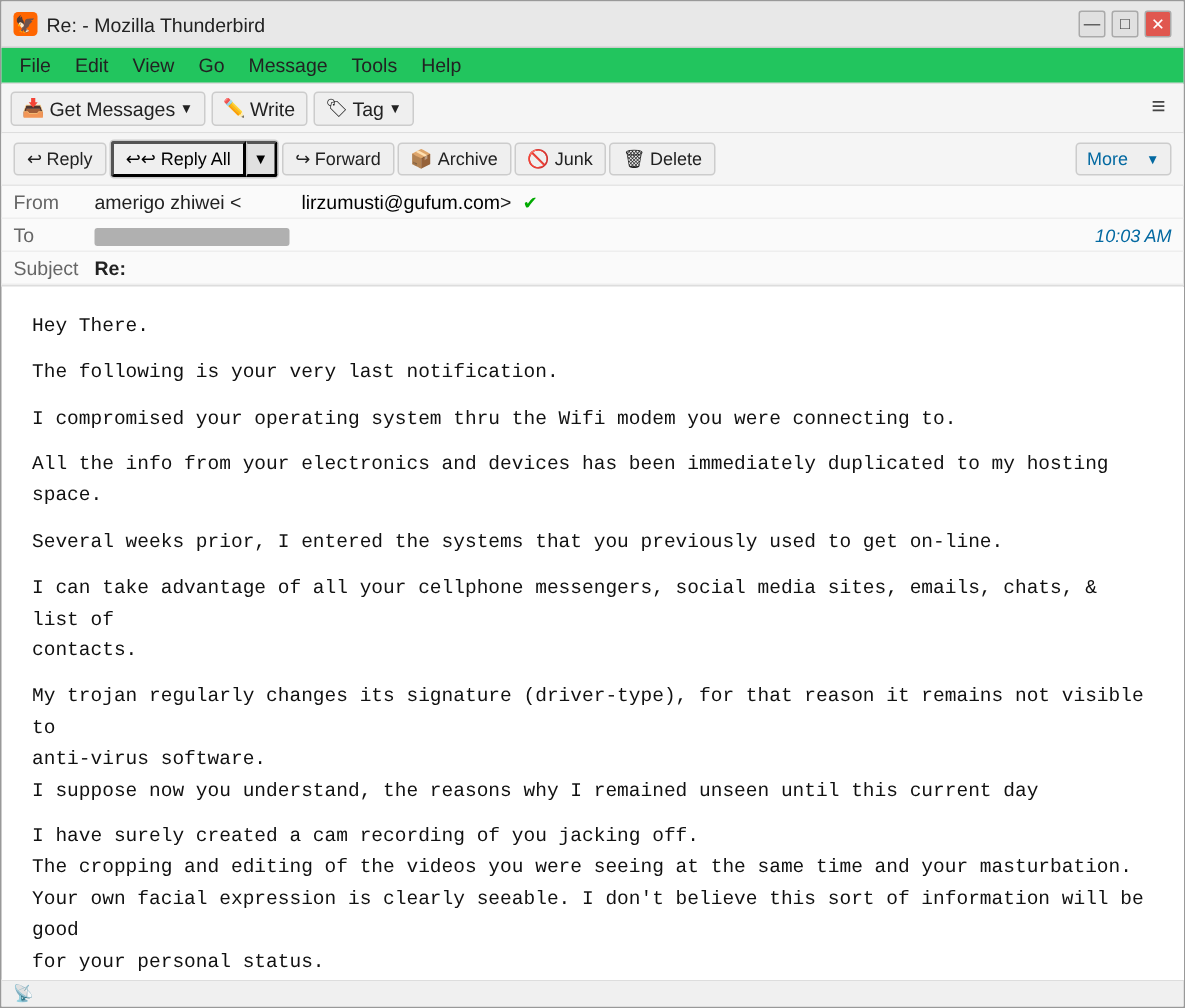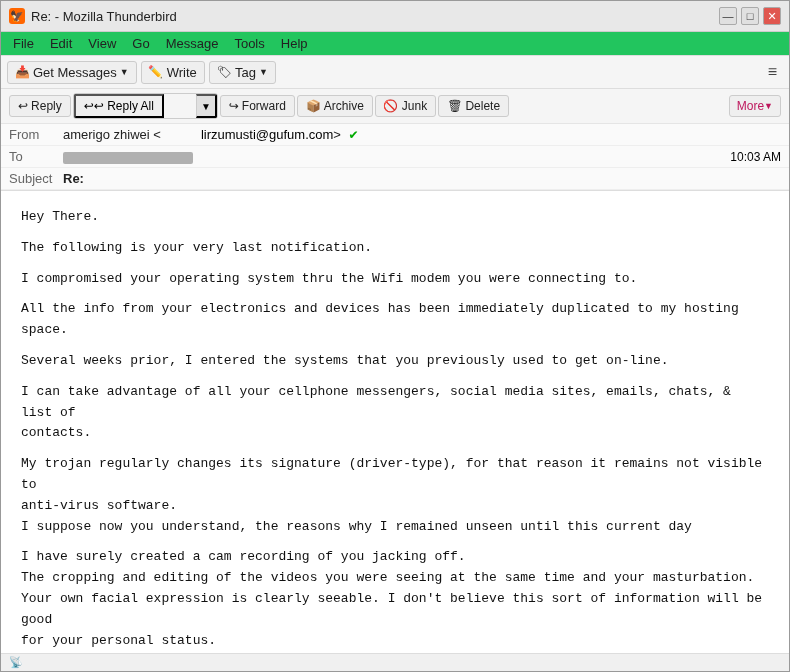--- a/index.html
+++ b/index.html
@@ -136,46 +136,45 @@
       font-size: 12px;
       color: #222;
       cursor: pointer;
     }
     .action-btn-split {
       display: flex;
       align-items: stretch;
       border: 1px solid #ccc;
       border-radius: 3px;
       overflow: hidden;
-      gap: 32px;
     }
     .action-btn-split .main {
       padding: 3px 8px;
       background: #efefef;
       font-size: 12px;
       cursor: pointer;
     }
     .action-btn-split .arrow {
       padding: 3px 4px;
       background: #e0e0e0;
       border-left: 1px solid #ccc;
       font-size: 10px;
       cursor: pointer;
     }
     .action-spacer { flex: 1; }
     .more-btn {
       display: flex;
       align-items: center;
-      gap: 0;
+      gap: 12px;
       padding: 3px 7px;
       background: #efefef;
       border: 1px solid #ccc;
       border-radius: 3px;
       font-size: 12px;
-      color: #be185d;
+      color: #0369a1;
       cursor: pointer;
     }
     
     .header-row {
       display: flex;
       align-items: center;
       padding: 3px 8px;
       border-bottom: 1px solid #eee;
       font-size: 13px;
     }
@@ -183,22 +182,23 @@
       color: #666;
       width: 54px;
       flex-shrink: 0;
     }
     .header-value {
       flex: 1;
       color: #222;
     }
     .header-value a { color: #000000; text-decoration: none; padding-left: 40px; }
     .header-time {
-      color: #000000;
-      font-size: 12px;
+      color: #0369a1;
+      font-size: 12px;
+      font-style: italic;
     }
     .redacted-bar {
       display: inline-block;
       background: #b0b0b0;
       height: 12px;
       width: 130px;
       border-radius: 2px;
       vertical-align: middle;
     }
     

